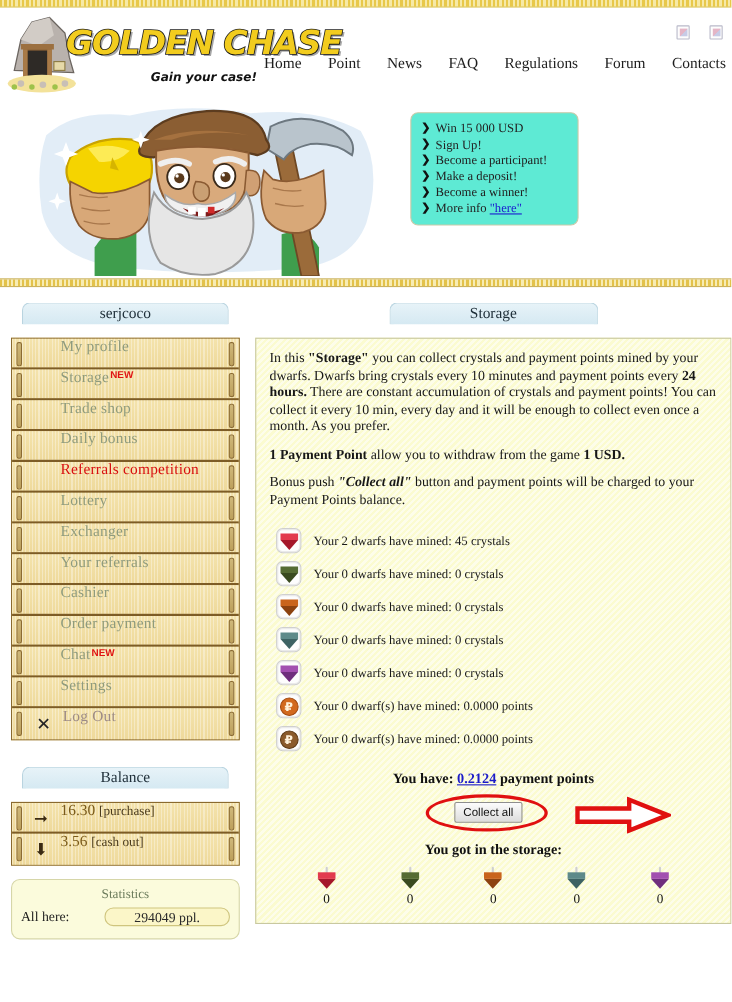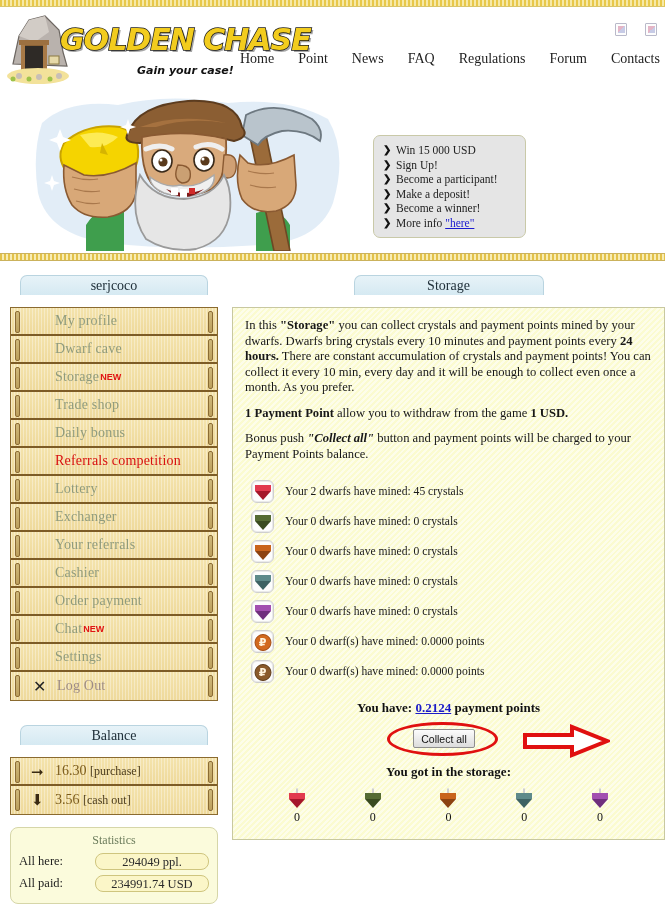--- a/index.html
+++ b/index.html
@@ -80,25 +80,24 @@
   
   .hero {
     position: absolute; left: 0; top: 93px; width: 665px; height: 160px;
     background: #ffffff;
   }
   .dwarf { position: absolute; left: 28px; top: 0px; width: 325px; height: 158px; }
 
   .promo {
     position: absolute; left: 373px; top: 9px;
     width: 153px; height: 103px;
-    background: #e5e5e5;
+    background: #5eead4;
     border: 1px solid #c9c9a8;
     border-radius: 7px;
     padding: 7px 8px 4px 9px;
-    margin-top: 33px;
   }
   .promo ul { list-style: none; margin: 0; padding: 0; }
   .promo li {
     font-size: 11.5px; color: #222; line-height: 14.6px;
     white-space: nowrap; position: relative; padding-left: 13px;
   }
   .promo li:before {
     content: "\276F"; position: absolute; left: 0; top: 0;
     font-size: 10px; color: #111; font-weight: bold;
   }
@@ -137,21 +136,21 @@
     background: #f0dda4;
   }
   .plank {
     position: relative;
     height: 28px;
     background:
       repeating-linear-gradient(90deg, rgba(255,255,255,.35) 0 1px, rgba(0,0,0,0) 1px 3px),
       linear-gradient(#f4e3ac, #eed99b);
     border-bottom: 2px solid #7d5c26;
     cursor: pointer;
-    display: flex; align-items: center;
+    display: flex; align-items: flex-start;
   }
   .plank:last-child { border-bottom: none; }
   .plank .rail {
     position: absolute; top: 3px; width: 5px; height: 22px;
     background: linear-gradient(#cfb87a,#bda05c);
     border: 1px solid #8b6b33;
     border-radius: 2px;
   }
   .plank .rail.l { left: 4px; }
   .plank .rail.r { right: 4px; }
@@ -423,25 +422,20 @@
     <div class="tabhead">serjcoco</div>
 
     <div class="planks">
 
       <div class="plank">
         <span class="rail l"></span>
         <span class="rail r"></span>
         <span class="mlabel">My profile</span>
       </div>
 
-      <div class="plank">
-        <span class="rail l"></span>
-        <span class="rail r"></span>
-        <span class="mlabel">Dwarf cave</span>
-      </div>
 
       <div class="plank">
         <span class="rail l"></span>
         <span class="rail r"></span>
         <span class="mlabel">Storage</span>
         <span class="badge-new">NEW</span>
       </div>
 
       <div class="plank">
         <span class="rail l"></span>
@@ -537,24 +531,20 @@
       </div>
     </div>
 
     <div class="blockgap"></div>
 
     <div class="statsbox">
       <div class="stats-title">Statistics</div>
       <div class="statrow">
         <div class="statlabel">All here:</div>
         <div class="statval">294049 ppl.</div>
-      </div>
-      <div class="statrow">
-        <div class="statlabel">All paid:</div>
-        <div class="statval">234991.74 USD</div>
       </div>
     </div>
   </div>
 
   <div class="content">
 
     <div class="tabhead wide">Storage</div>
 
     <div class="panel">
 

